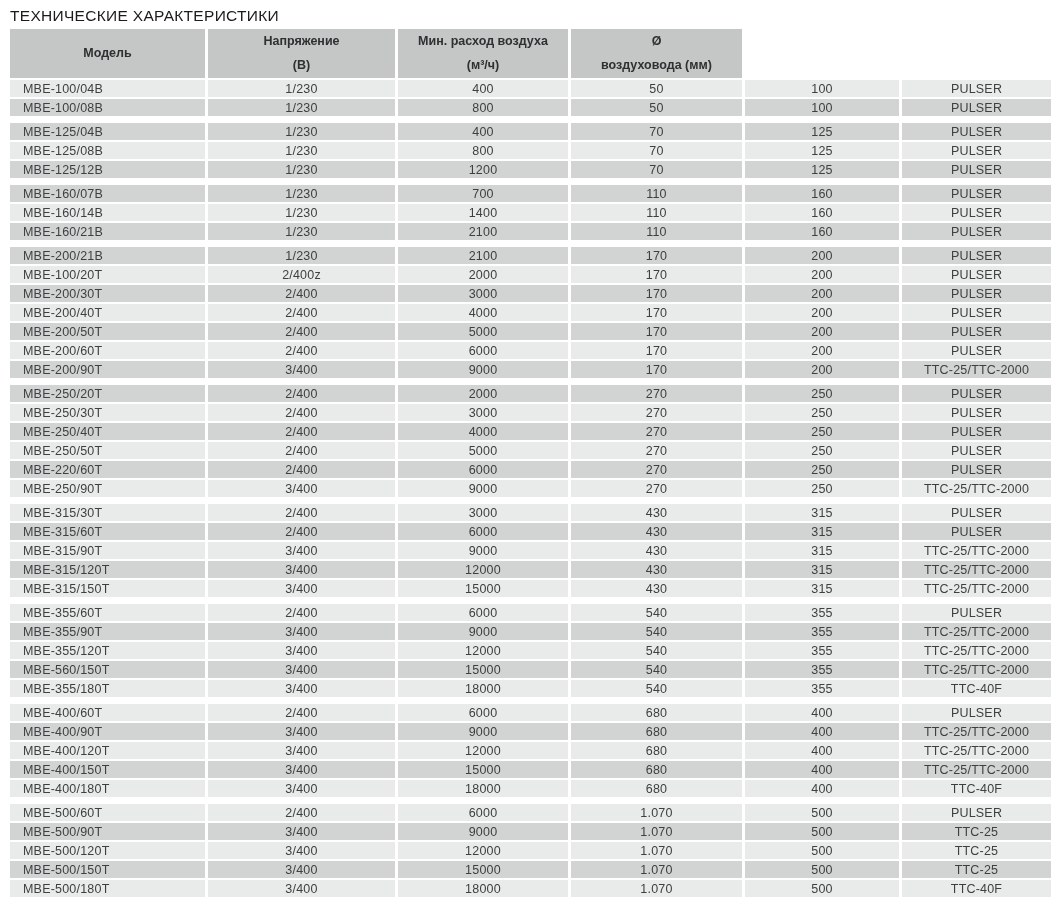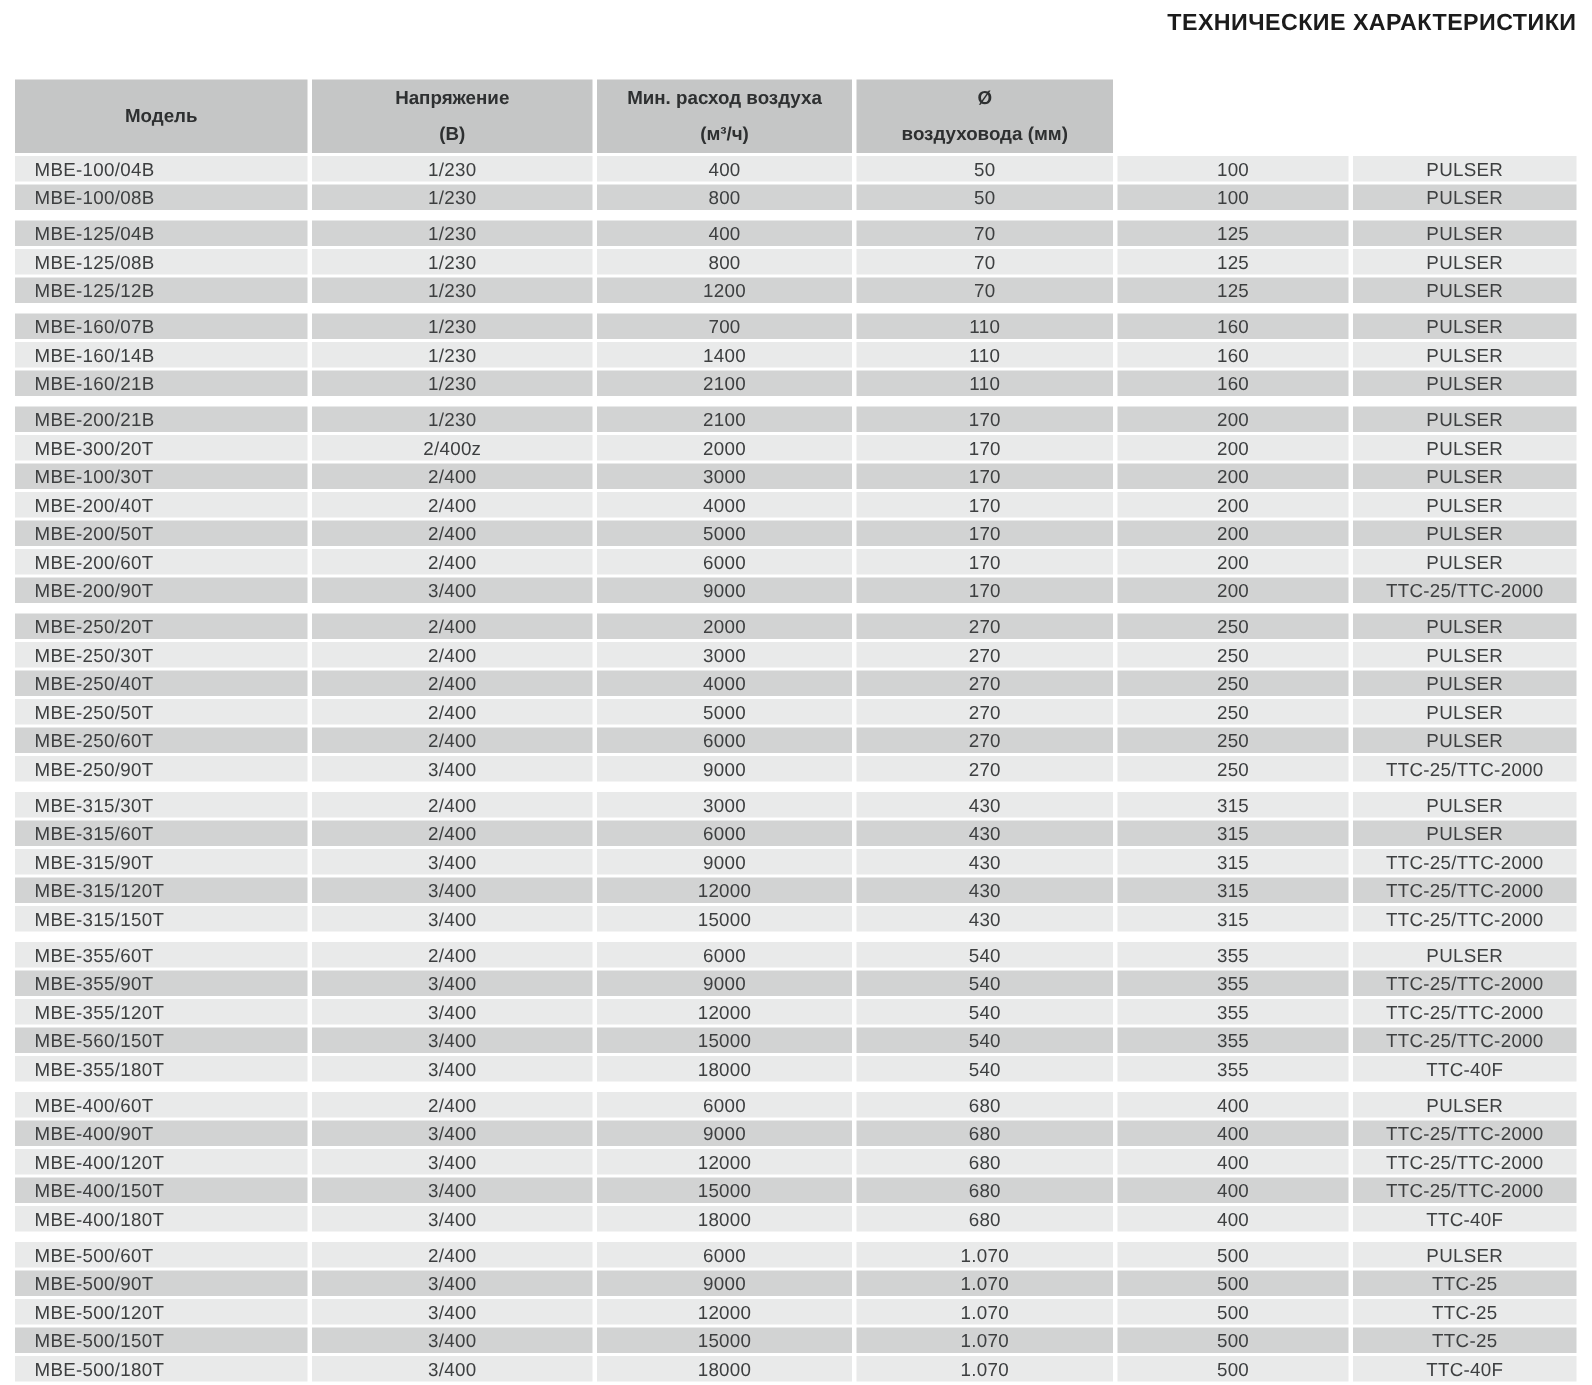--- a/index.html
+++ b/index.html
@@ -14,25 +14,24 @@
   *{box-sizing:border-box;margin:0;padding:0;}
   html,body{background:var(--page-bg,#fff);}
   body{
     width:1061px;
     font-family:"Liberation Sans","DejaVu Sans",sans-serif;
     -webkit-font-smoothing:antialiased;
   }
   .page{padding:5px 10px 4px 10px;}
   .page-title{
     font-size:15.5px;
-    font-weight:bold;
+    font-weight:normal;
     letter-spacing:.3px;
     color:var(--title-text,#1b1b1b);
-    margin:2px 0 28px 0;
-    text-align:right;
+    margin:2px 0 4px 0;
   }
   .grid-row{
     display:grid;
     grid-template-columns:195fr 187fr 170fr 171fr 154fr 149fr;
     column-gap:3px;
     border-radius:21px;
   }
   .header-row{
     height:49px;
     margin-bottom:2px;
@@ -167,29 +166,29 @@
         <div class="group">
           <div class="grid-row row dark">
             <div class="cell c0">MBE-200/21B</div>
             <div class="cell c1">1/230</div>
             <div class="cell c2">2100</div>
             <div class="cell c3">170</div>
             <div class="cell c4">200</div>
             <div class="cell c5">PULSER</div>
           </div>
           <div class="grid-row row light">
-            <div class="cell c0">MBE-300/20T</div>
+            <div class="cell c0">MBE-100/20T</div>
             <div class="cell c1">2/400z</div>
             <div class="cell c2">2000</div>
             <div class="cell c3">170</div>
             <div class="cell c4">200</div>
             <div class="cell c5">PULSER</div>
           </div>
           <div class="grid-row row dark">
-            <div class="cell c0">MBE-100/30T</div>
+            <div class="cell c0">MBE-200/30T</div>
             <div class="cell c1">2/400</div>
             <div class="cell c2">3000</div>
             <div class="cell c3">170</div>
             <div class="cell c4">200</div>
             <div class="cell c5">PULSER</div>
           </div>
           <div class="grid-row row light">
             <div class="cell c0">MBE-200/40T</div>
             <div class="cell c1">2/400</div>
             <div class="cell c2">4000</div>
@@ -249,21 +248,21 @@
           </div>
           <div class="grid-row row light">
             <div class="cell c0">MBE-250/50T</div>
             <div class="cell c1">2/400</div>
             <div class="cell c2">5000</div>
             <div class="cell c3">270</div>
             <div class="cell c4">250</div>
             <div class="cell c5">PULSER</div>
           </div>
           <div class="grid-row row dark">
-            <div class="cell c0">MBE-250/60T</div>
+            <div class="cell c0">MBE-220/60T</div>
             <div class="cell c1">2/400</div>
             <div class="cell c2">6000</div>
             <div class="cell c3">270</div>
             <div class="cell c4">250</div>
             <div class="cell c5">PULSER</div>
           </div>
           <div class="grid-row row light">
             <div class="cell c0">MBE-250/90T</div>
             <div class="cell c1">3/400</div>
             <div class="cell c2">9000</div>

